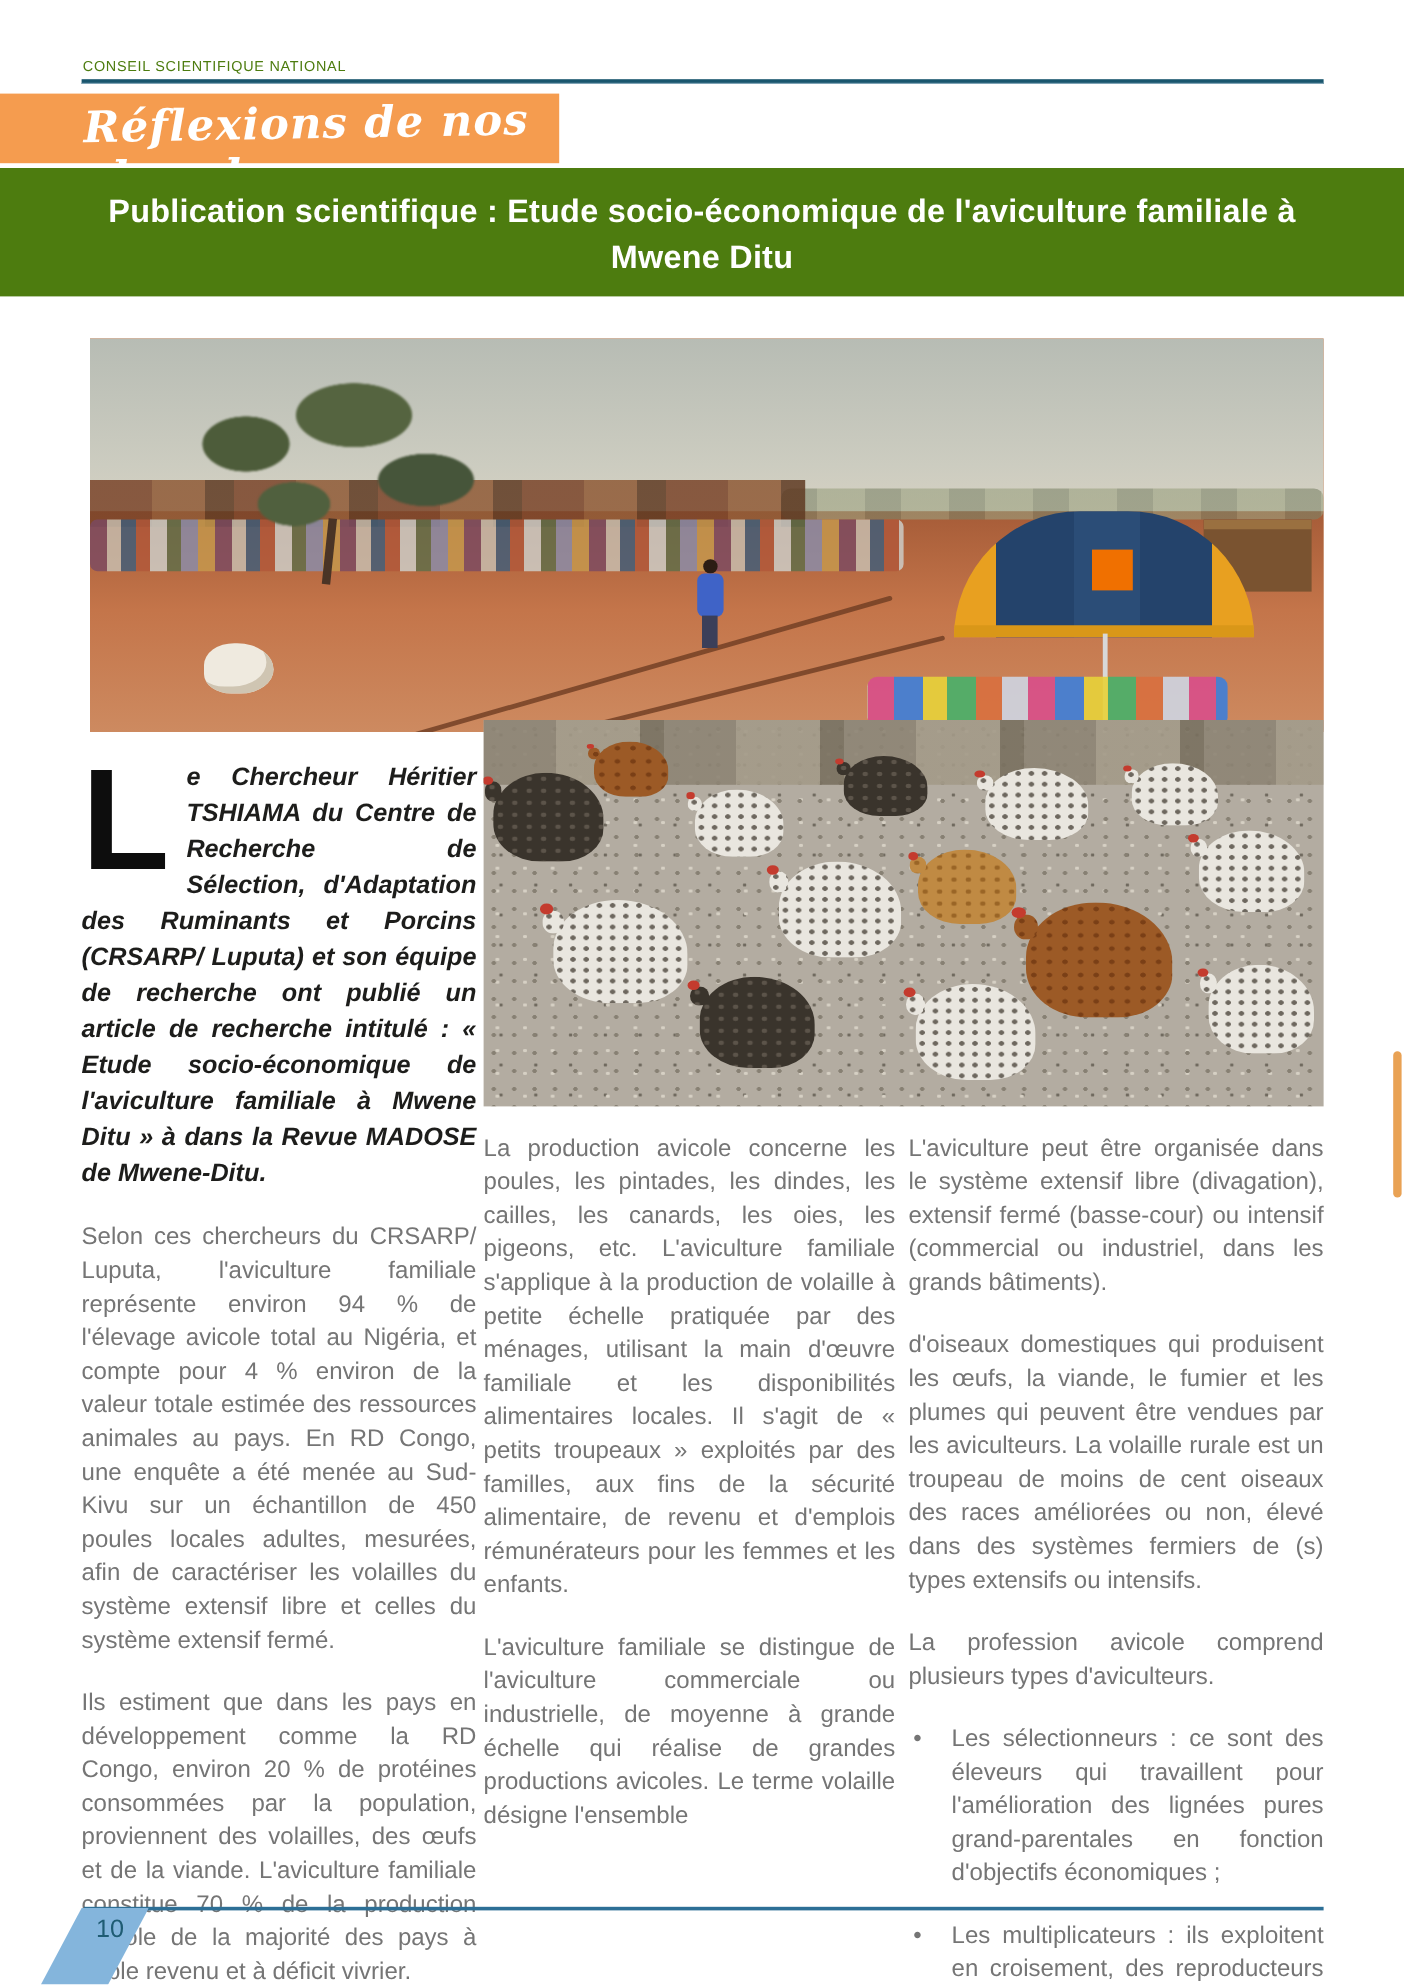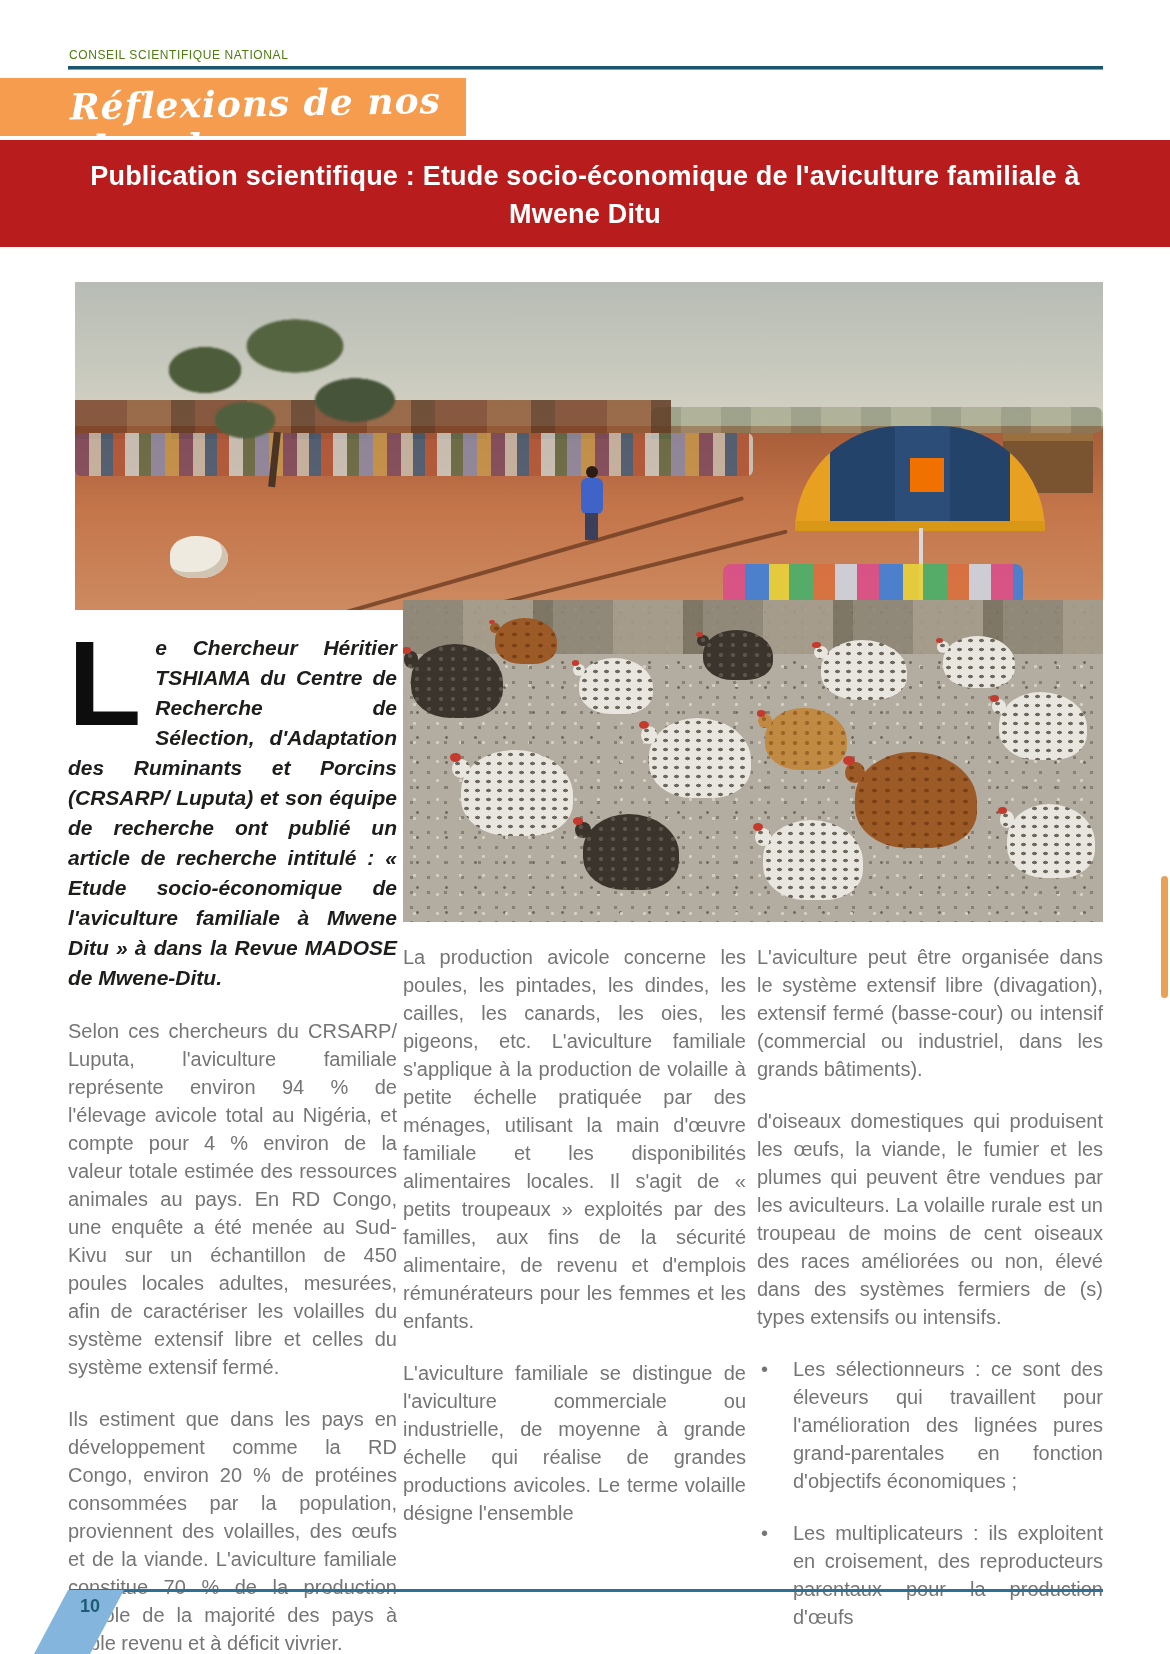--- a/index.html
+++ b/index.html
@@ -12,21 +12,21 @@
   .header-rule{position:absolute;left:68px;top:66px;width:1035px;height:3px;
                background:#1A566E;border-bottom:1px solid #7fa3b5;}
 
   
   .banner{position:absolute;left:0;top:78px;width:466px;height:58px;background:#F59C4F;}
   .banner .script{position:absolute;left:70px;top:4px;color:#ffffff;
                   font-family:"DejaVu Serif",serif;font-style:italic;font-weight:700;
                   font-size:36px;letter-spacing:1px;transform:rotate(-1deg);}
 
   
-  .title-block{position:absolute;left:0;top:140px;width:1170px;height:107px;background:#b91c1c;}
+  .title-block{position:absolute;left:0;top:140px;width:1170px;height:107px;background:#4d7c0f;}
   .title-block h1{margin:0;padding:17px 70px 0 70px;color:#ffffff;text-align:center;
                   font-size:27px;line-height:38px;font-weight:700;letter-spacing:.2px;}
 
   
   .photo{position:absolute;overflow:hidden;}
   .market{left:75px;top:282px;width:1028px;height:328px;background:#c08057;}
   .m-sky{position:absolute;left:0;top:0;width:100%;height:46%;
          background:linear-gradient(#b7bcb4,#ccccc0 70%,#d8d2c2);}
   .m-ground{position:absolute;left:0;top:44%;width:100%;height:56%;
             background:linear-gradient(#a65c38,#c4754a 45%,#cd8a60);}
@@ -108,21 +108,21 @@
   ul.bullets{margin:0;padding:0;list-style:none;}
   ul.bullets li{position:relative;margin:0 0 24px 0;padding-left:36px;}
   ul.bullets li::before{content:"\2022";position:absolute;left:4px;top:0;color:#757575;}
 
   
   .accent-bar{position:absolute;left:1161px;top:876px;width:7px;height:122px;
               background:#E9A254;border-radius:4px;}
   .footer-rule{position:absolute;left:70px;top:1589px;width:1033px;height:3px;background:#2D6F96;}
   .page-tab{position:absolute;left:34px;top:1590px;width:90px;height:64px;background:#84B5DC;
             clip-path:polygon(34px 0,90px 0,56px 64px,0 64px);}
-  .page-num{position:absolute;left:46px;top:6px;color:#1F5C73;font-size:18px;font-weight:700;}
+  .page-num{position:absolute;left:46px;top:6px;color:#1F5C73;font-size:21px;font-weight:400;}
 </style>
 </head>
 <body>
 
 <div class="page">
 
   <div class="kicker">CONSEIL SCIENTIFIQUE NATIONAL</div>
   <div class="header-rule"></div>
 
   <div class="banner">
@@ -184,20 +184,21 @@
   </div>
 
   <div class="col col2">
     <p>La production avicole concerne les poules, les pintades, les dindes, les cailles, les canards, les oies, les pigeons, etc. L'aviculture familiale s'applique à la production de volaille à petite échelle pratiquée par des ménages, utilisant la main d'œuvre familiale et les disponibilités alimentaires locales. Il s'agit de « petits troupeaux » exploités par des familles, aux fins de la sécurité alimentaire, de revenu et d'emplois rémunérateurs pour les femmes et les enfants.</p>
     <p>L'aviculture familiale se distingue de l'aviculture commerciale ou industrielle, de moyenne à grande échelle qui réalise de grandes productions avicoles. Le terme volaille désigne l'ensemble</p>
   </div>
 
   <div class="col col3">
     <p>L'aviculture peut être organisée dans le système extensif libre (divagation), extensif fermé (basse-cour) ou intensif (commercial ou industriel, dans les grands bâtiments).</p>
     <p>d'oiseaux domestiques qui produisent les œufs, la viande, le fumier et les plumes qui peuvent être vendues par les aviculteurs. La volaille rurale est un troupeau de moins de cent oiseaux des races améliorées ou non, élevé dans des systèmes fermiers de (s) types extensifs ou intensifs.</p>
+    <p>La profession avicole comprend plusieurs types d'aviculteurs.</p>
     <ul class="bullets">
       <li>Les sélectionneurs : ce sont des éleveurs qui travaillent pour l'amélioration des lignées pures grand-parentales en fonction d'objectifs économiques ;</li>
       <li>Les multiplicateurs : ils exploitent en croisement, des reproducteurs parentaux pour la production d'œufs</li>
     </ul>
   </div>
 
   <div class="accent-bar"></div>
   <div class="footer-rule"></div>
   <div class="page-tab">
     <span class="page-num">10</span>

